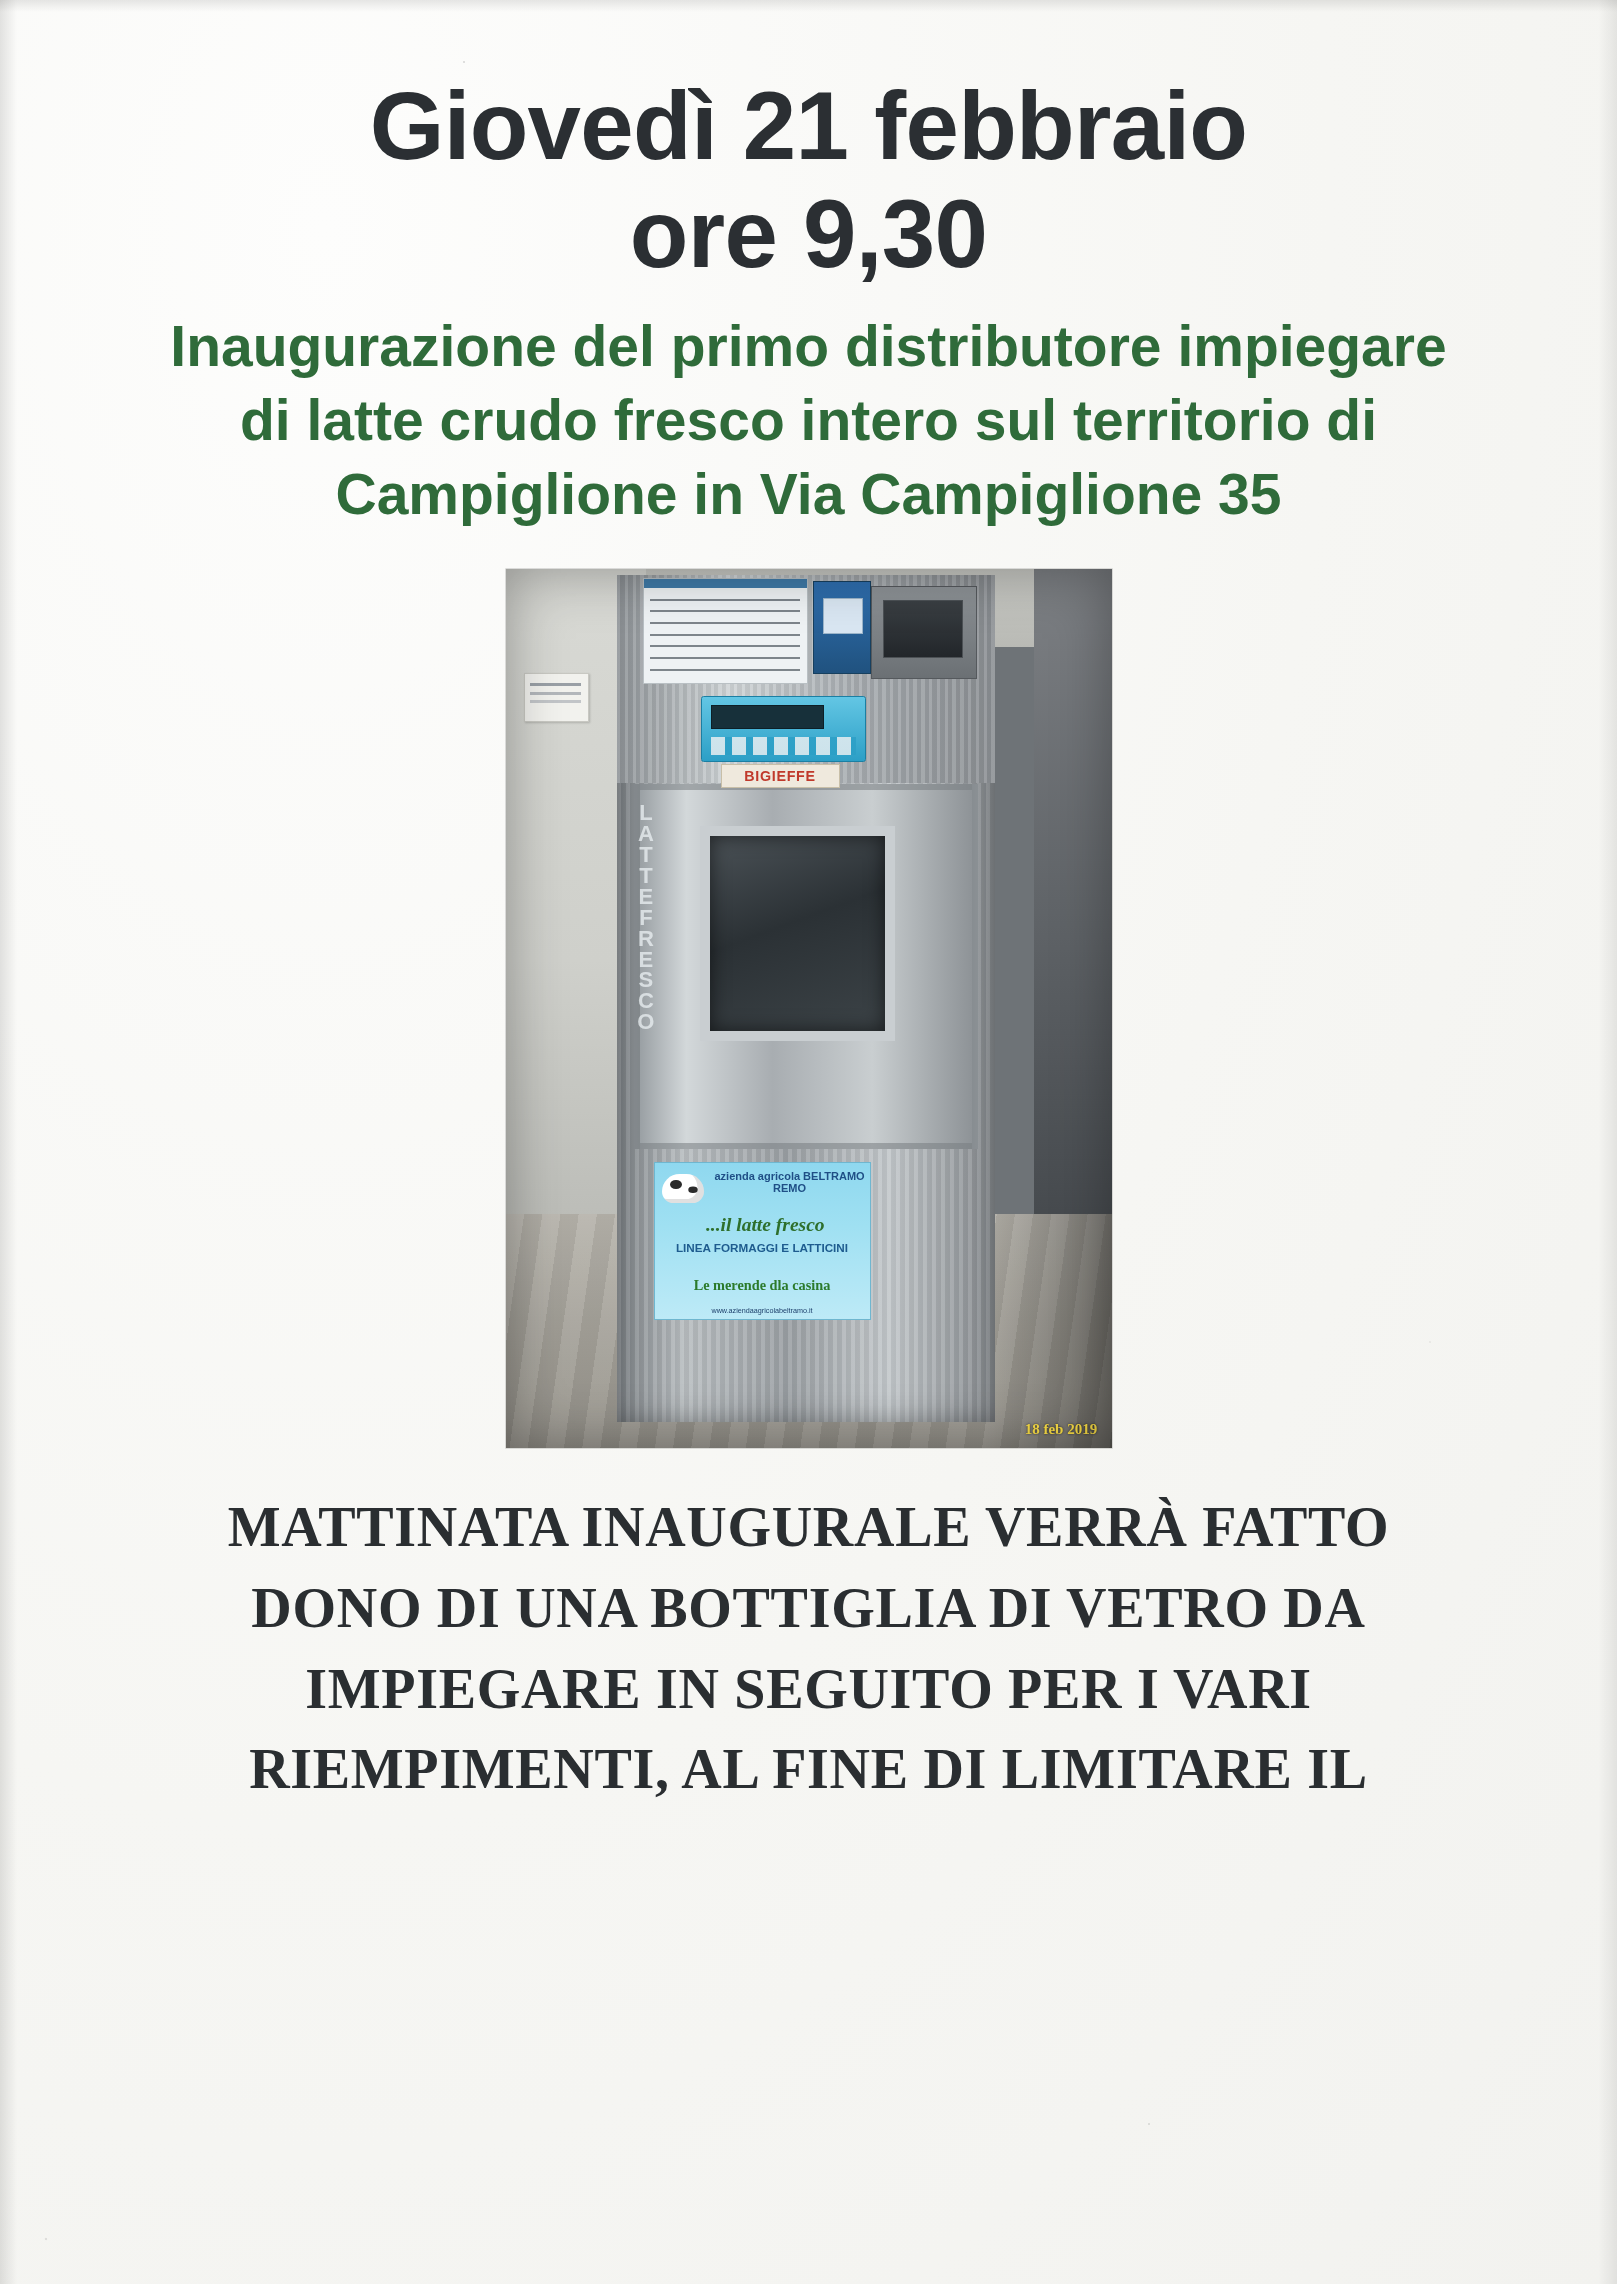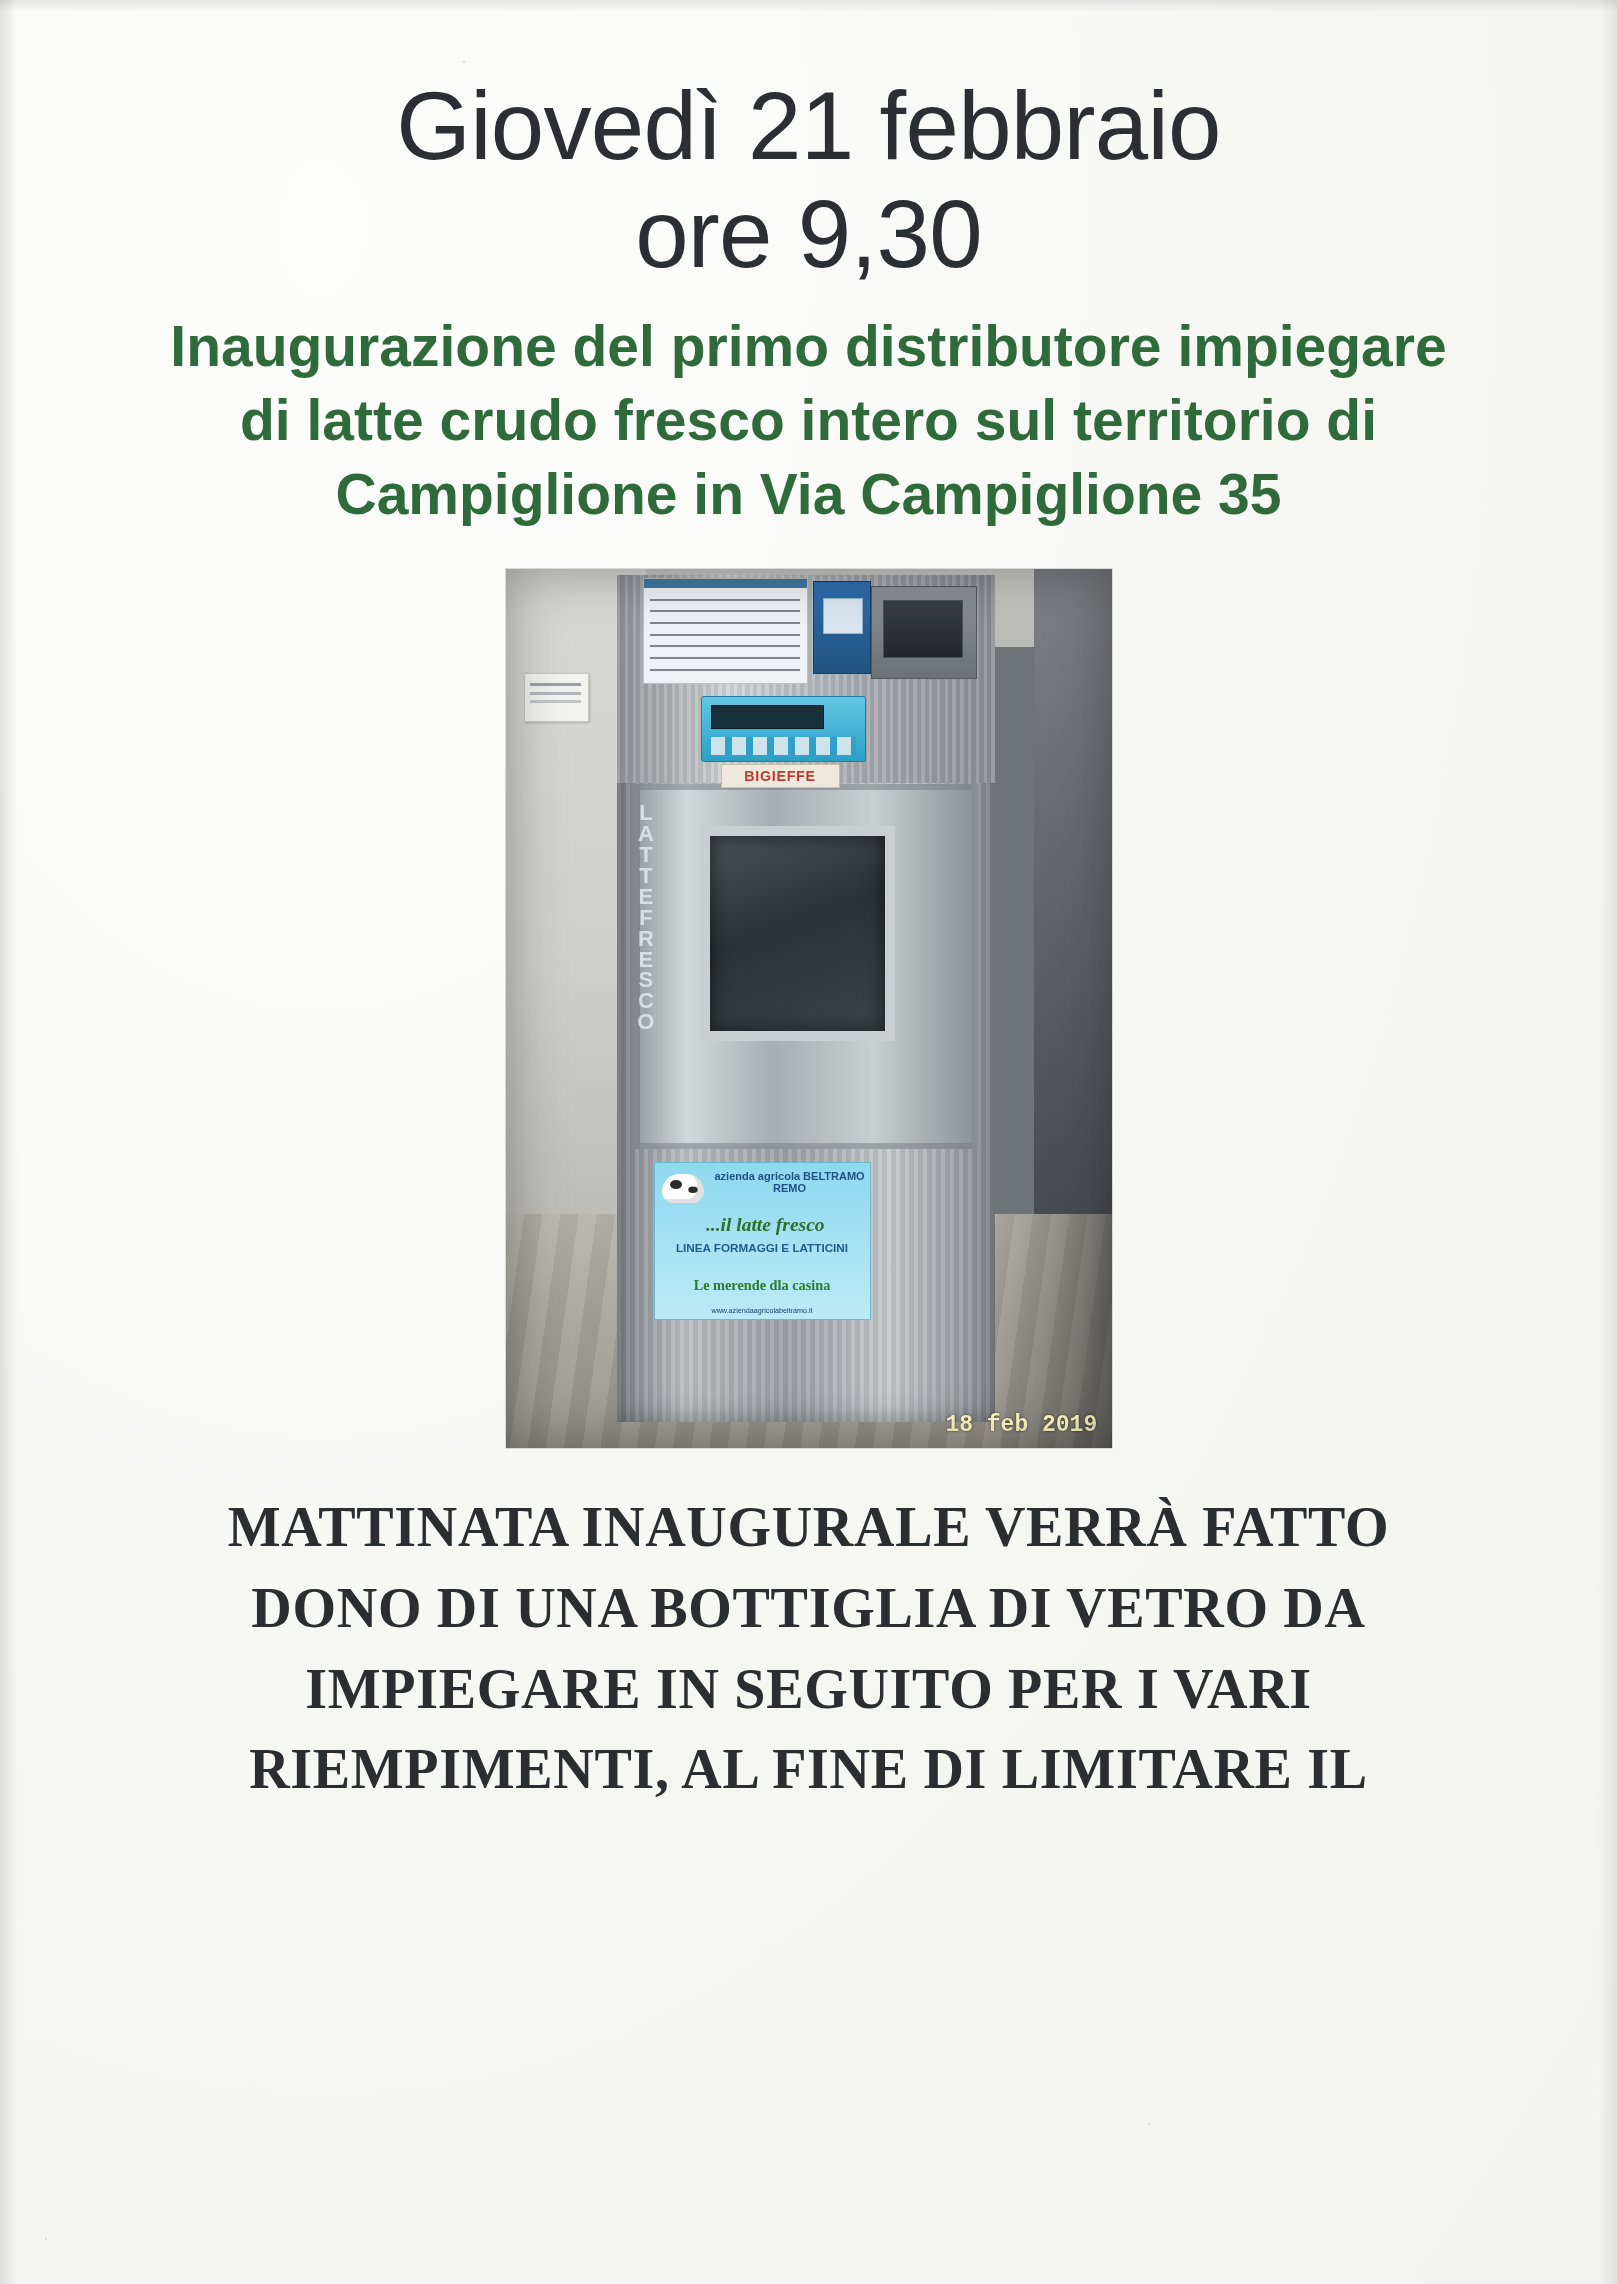--- a/index.html
+++ b/index.html
@@ -55,21 +55,21 @@
     padding-top: 72px;
     box-sizing: border-box;
   }
 
   .headline {
     text-align: center;
     color: #2b2f33;
     font-size: 96px;
     line-height: 1.12;
     letter-spacing: -0.7px;
-    font-weight: 400;
+    font-weight: 700;
     font-family: "Liberation Sans", sans-serif;
   }
   .headline .line2 { display:block; }
 
   .subhead {
     margin: 22px auto 0 auto;
     width: 1309px;
     text-align: center;
     color: #2f6b3a;
     font-weight: bold;
@@ -240,23 +240,23 @@
     background:#ffffff; border-radius: 18px 18px 11.7px 11.7px;
     box-shadow: inset -6.5px -3.9px 0 rgba(0,0,0,.12);
   }
   .poster .cow:after {
     content:""; position:absolute; left: 7.8px; top: 6.5px; width: 11.7px; height: 9px;
     background:#2b2b2b; border-radius:50%;
     box-shadow: 17px 5.2px 0 -1.3px #2b2b2b;
   }
   .datestamp {
     position:absolute; right: 14.3px; bottom: 10.4px;
-    color: #fef9c3; font-size: 23px; font-weight: bold;
+    color: #fde047; font-size: 15px; font-weight: bold;
     text-shadow: 0 0 2.6px rgba(0,0,0,.7);
-    font-family: Liberation Mono, monospace;
+    font-family: Liberation Serif, serif;
   }
   .photo-vignette {
     position:absolute; inset:0;
     box-shadow: inset 0 0 59px rgba(0,0,0,.35);
     pointer-events:none;
   }
 
   .footer-text {
     margin: 39px auto 0 auto;
     width: 1355px;

